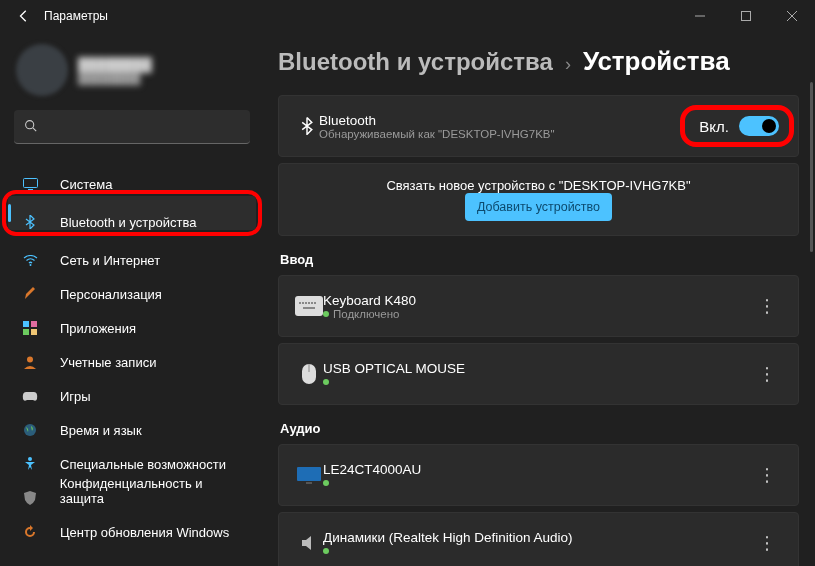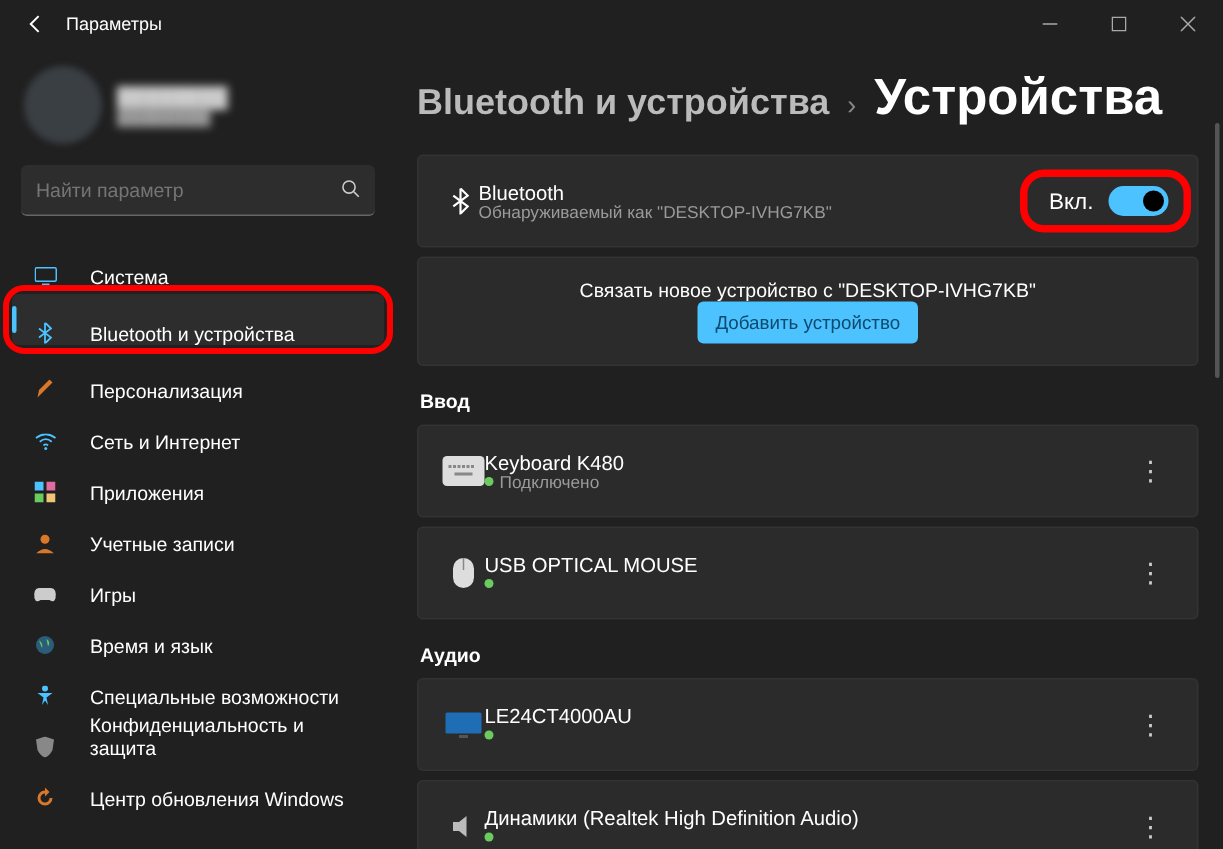--- a/index.html
+++ b/index.html
@@ -105,21 +105,21 @@
     position:relative;
   }
   .main::-webkit-scrollbar{width:6px;}
   .main::-webkit-scrollbar-thumb{background:#555;border-radius:3px;}
   .breadcrumb {
     display:flex; align-items:baseline; gap:12px;
     margin-bottom:18px;
   }
   .bc-parent { font-size:24px; font-weight:600; color:#bbb; }
   .bc-sep { font-size:18px; color:#888; }
-  .bc-current { font-size:34px; font-weight:600; }
+  .bc-current { font-size:26px; font-weight:600; }
   .card {
     background:#2b2b2b;
     border-radius:4px;
     border:1px solid #333;
     margin-bottom:6px;
   }
   .row {
     display:flex; align-items:center;
     padding:12px 16px;
     min-height:60px;
@@ -214,21 +214,20 @@
 
   <div class="sidebar">
     <div class="profile">
       <div class="avatar"></div>
       <div class="profile-text">
         <div class="profile-name">████████</div>
         <div class="profile-email">████████</div>
       </div>
     </div>
     <div class="search">
-      <input placeholder="Найти параметр" style="">
       <span class="search-icon">
         <svg width="13" height="13" viewBox="0 0 16 16">
             <circle cx="7" cy="7" r="5" stroke="#ccc" fill="none" stroke-width="1.3"></circle>
             <line x1="11" y1="11" x2="15" y2="15" stroke="#ccc" stroke-width="1.3"></line>
           </svg>
       </span>
     </div>
     <div class="nav">
       <div class="nav-item">
         <span class="nav-icon">
@@ -244,34 +243,34 @@
           <span class="nav-icon">
               <svg width="10" height="14" viewBox="0 0 10 14">
                 <path d="M5 0 L5 14 L9 10 L1 4 M5 0 L9 4 L1 10" stroke="#4cc2ff" fill="none" stroke-width="1.2"></path>
               </svg>
             </span>
           <span>Bluetooth и устройства</span>
         </div>
       </div>
       <div class="nav-item">
         <span class="nav-icon">
-            <svg width="14" height="14" viewBox="0 0 14 14">
-              <path d="M2 12 L5 9 L12 2 L10 0 L3 7 L2 12Z" fill="#d9772b"></path>
-            </svg>
-          </span>
-        <span>Персонализация</span>
-      </div>
-      <div class="nav-item">
-        <span class="nav-icon">
             <svg width="15" height="11" viewBox="0 0 15 11">
               <path d="M1 3 Q7.5 -2 14 3 M3.5 5.5 Q7.5 2 11.5 5.5 M6 8 Q7.5 6.5 9 8" stroke="#4cc2ff" fill="none" stroke-width="1.2"></path>
               <circle cx="7.5" cy="10" r="1" fill="#4cc2ff"></circle>
             </svg>
           </span>
         <span>Сеть и Интернет</span>
+      </div>
+      <div class="nav-item">
+        <span class="nav-icon">
+            <svg width="14" height="14" viewBox="0 0 14 14">
+              <path d="M2 12 L5 9 L12 2 L10 0 L3 7 L2 12Z" fill="#d9772b"></path>
+            </svg>
+          </span>
+        <span>Персонализация</span>
       </div>
       <div class="nav-item">
         <span class="nav-icon">
             <svg width="14" height="14" viewBox="0 0 14 14">
               <rect x="0" y="0" width="6" height="6" fill="#4cc2ff"></rect>
               <rect x="8" y="0" width="6" height="6" fill="#e06c9f"></rect>
               <rect x="0" y="8" width="6" height="6" fill="#6ccb5f"></rect>
               <rect x="8" y="8" width="6" height="6" fill="#f0c674"></rect>
             </svg>
           </span>

